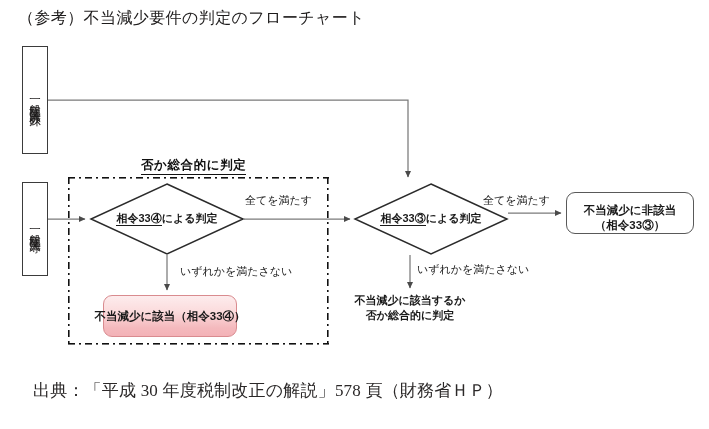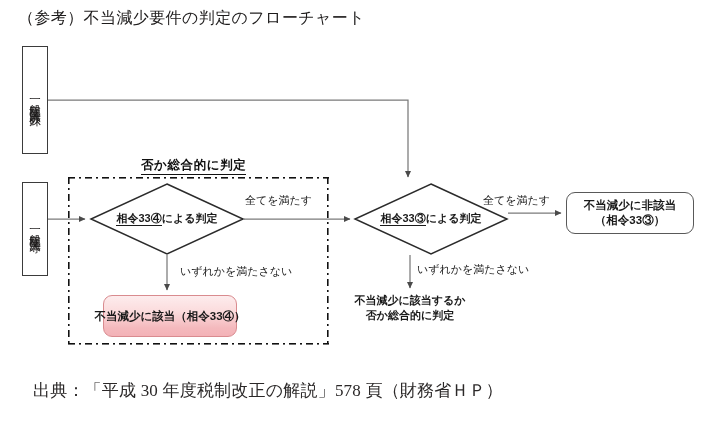--- a/index.html
+++ b/index.html
@@ -180,21 +180,21 @@
     top: 192px;
     width: 128px;
     height: 42px;
     box-sizing: border-box;
     border-radius: 9px;
     border: 1.4px solid #595959;
     background: #ffffff;
     display: flex;
     flex-direction: column;
     align-items: center;
-    justify-content: center;
+    justify-content: flex-end;
     font-family: "Liberation Sans", sans-serif;
     font-size: 11.5px;
     line-height: 1.3;
     font-weight: 700;
     color: #1a1a1a;
   }
   .box-line { white-space: nowrap; }
 
   
   #text-sougouteki {

